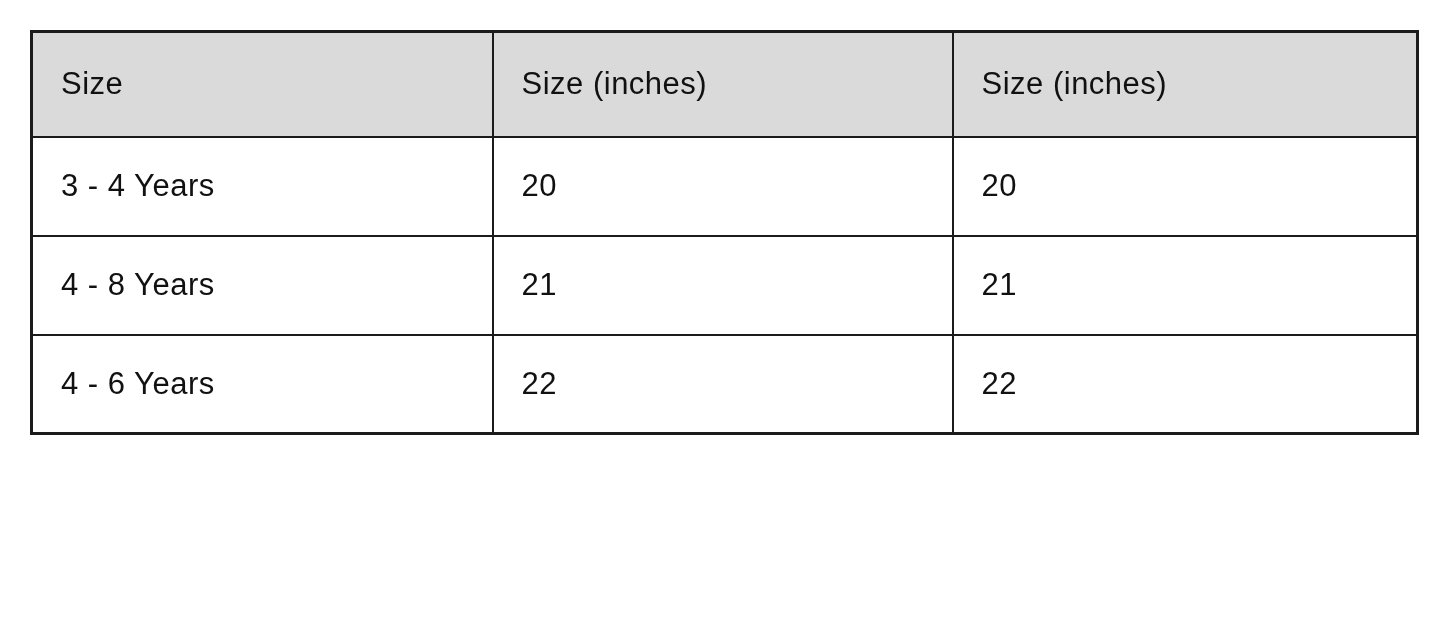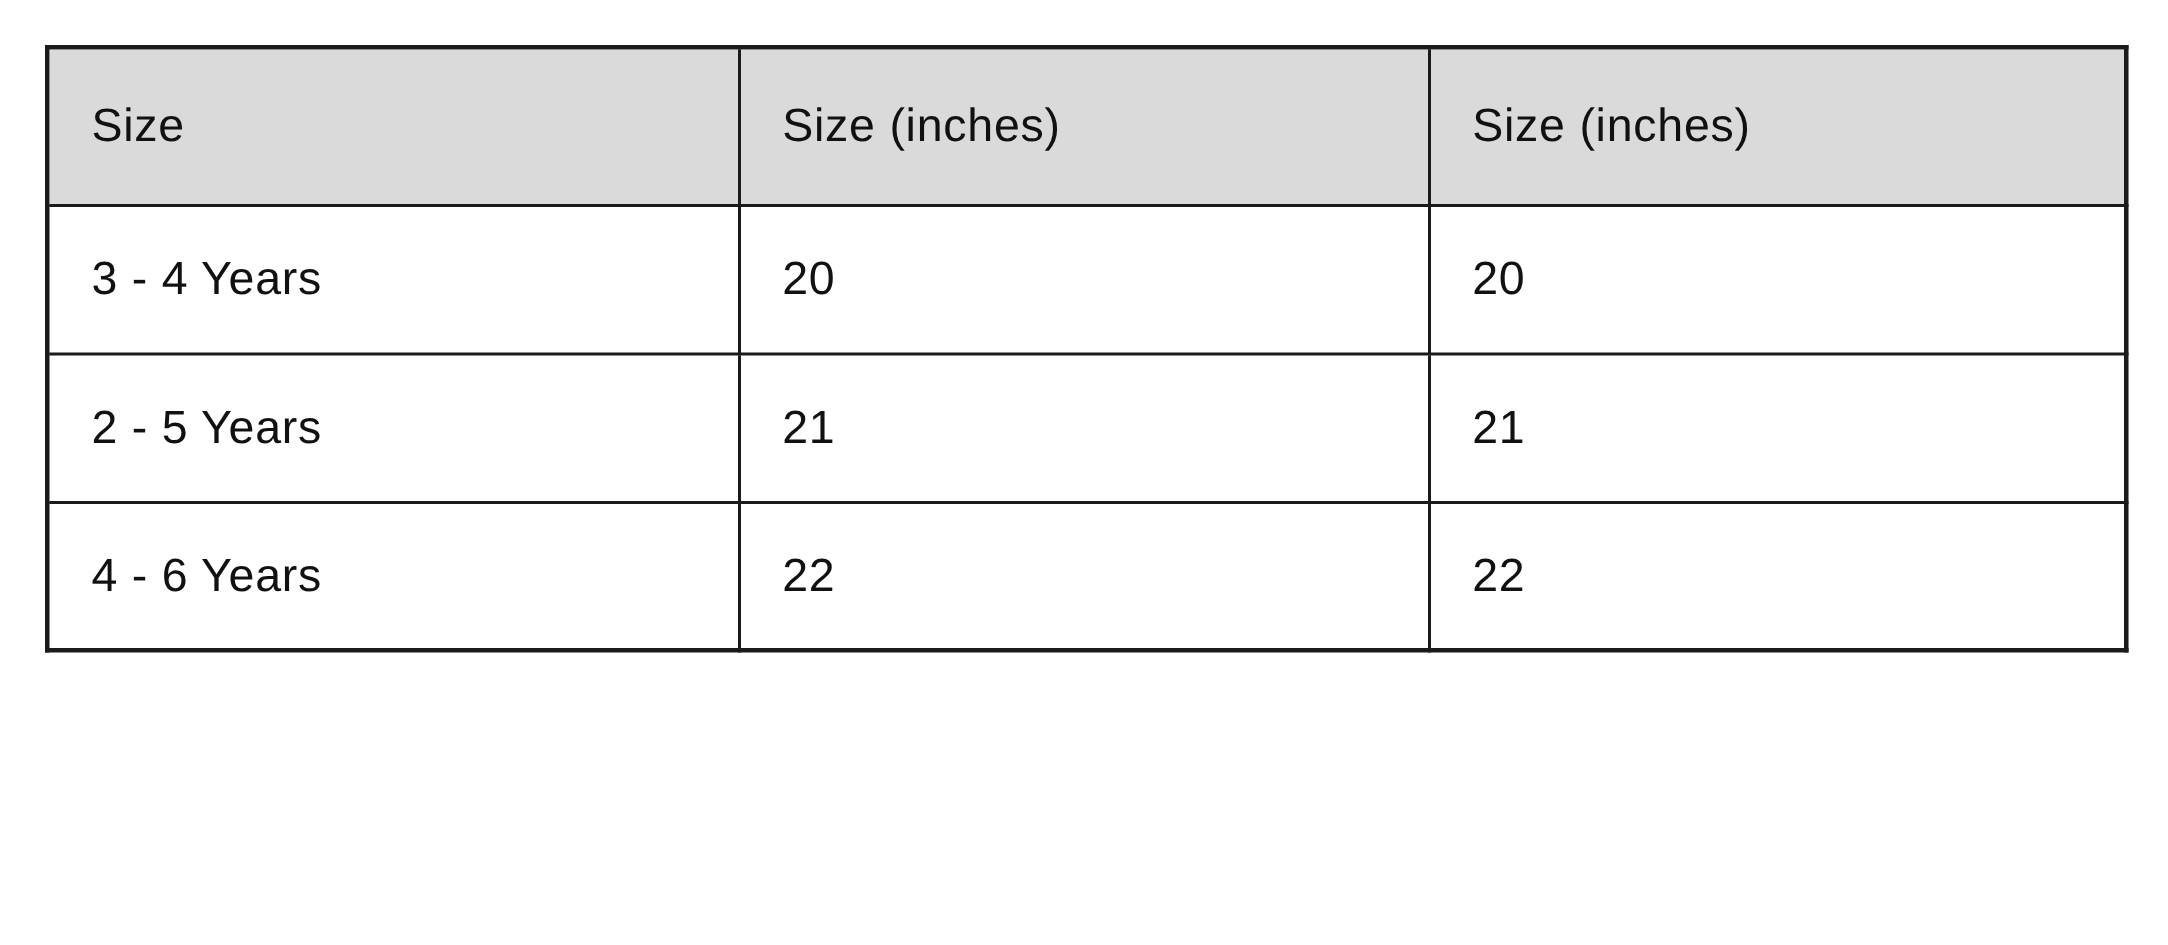--- a/index.html
+++ b/index.html
@@ -58,21 +58,21 @@
       <th>Size (inches)</th>
     </tr>
   </thead>
   <tbody>
     <tr>
       <td>3 - 4 Years</td>
       <td>20</td>
       <td>20</td>
     </tr>
     <tr>
-      <td>2 - 5 Years</td>
+      <td>4 - 8 Years</td>
       <td>21</td>
       <td>21</td>
     </tr>
     <tr>
       <td>4 - 6 Years</td>
       <td>22</td>
       <td>22</td>
     </tr>
   </tbody>
 </table>

